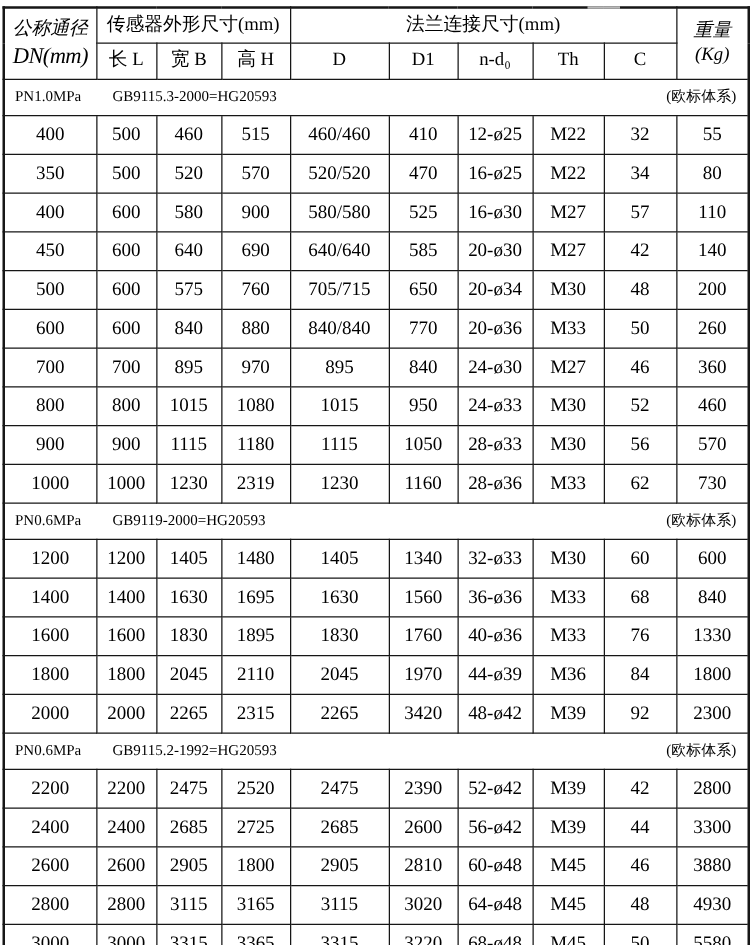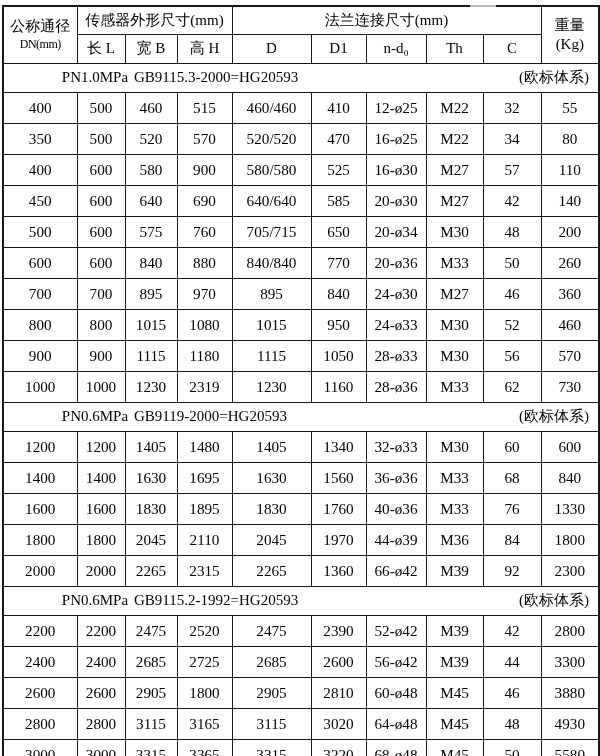--- a/index.html
+++ b/index.html
@@ -34,29 +34,28 @@
     vertical-align: middle;
     padding: 0;
     font-weight: normal;
     font-size: 15px;
     line-height: 1.15;
     overflow: hidden;
     white-space: nowrap;
   }
   thead tr.group-row th { height: 27px; }
   thead tr.sub-row th   { height: 28px; }
-  th.dn-head, th.wt-head { height: 57px; }
+  th.dn-head, th.wt-head { height: 57px; font-style: italic; }
   .two-line div { line-height: 1.3; }
-  .dn-sub { font-size: 12px; letter-spacing: -0.5px; }
+  .dn-sub { font-size: 18px; letter-spacing: -0.5px; }
   tr.data-row td { height: 30px; font-size: 15.2px; }
   tr.section-row td {
     height: 28px;
-    text-align: center;
-    font-size: 15px;
-    padding-left: 44px;
+    text-align: left;
+    font-size: 12px;
   }
   .section-inner {
     display: flex;
     align-items: center;
     padding: 0 9px 0 8px;
   }
   .sec-pressure { width: 78px; flex: 0 0 auto; }
   .sec-standard { flex: 0 0 auto; }
   .sec-note { margin-left: auto; }
   
@@ -296,22 +295,22 @@
           <td>M36</td>
           <td>84</td>
           <td>1800</td>
         </tr>
         <tr class="data-row">
           <td>2000</td>
           <td>2000</td>
           <td>2265</td>
           <td>2315</td>
           <td>2265</td>
-          <td>1360</td>
-          <td>66-ø42</td>
+          <td>3420</td>
+          <td>48-ø42</td>
           <td>M39</td>
           <td>92</td>
           <td>2300</td>
         </tr>
         <tr class="section-row">
           <td colspan="10">
             <div class="section-inner">
               <span class="sec-pressure">PN0.6MPa</span>
               <span class="sec-standard">GB9115.2-1992=HG20593</span>
               <span class="sec-note">(欧标体系)</span>

